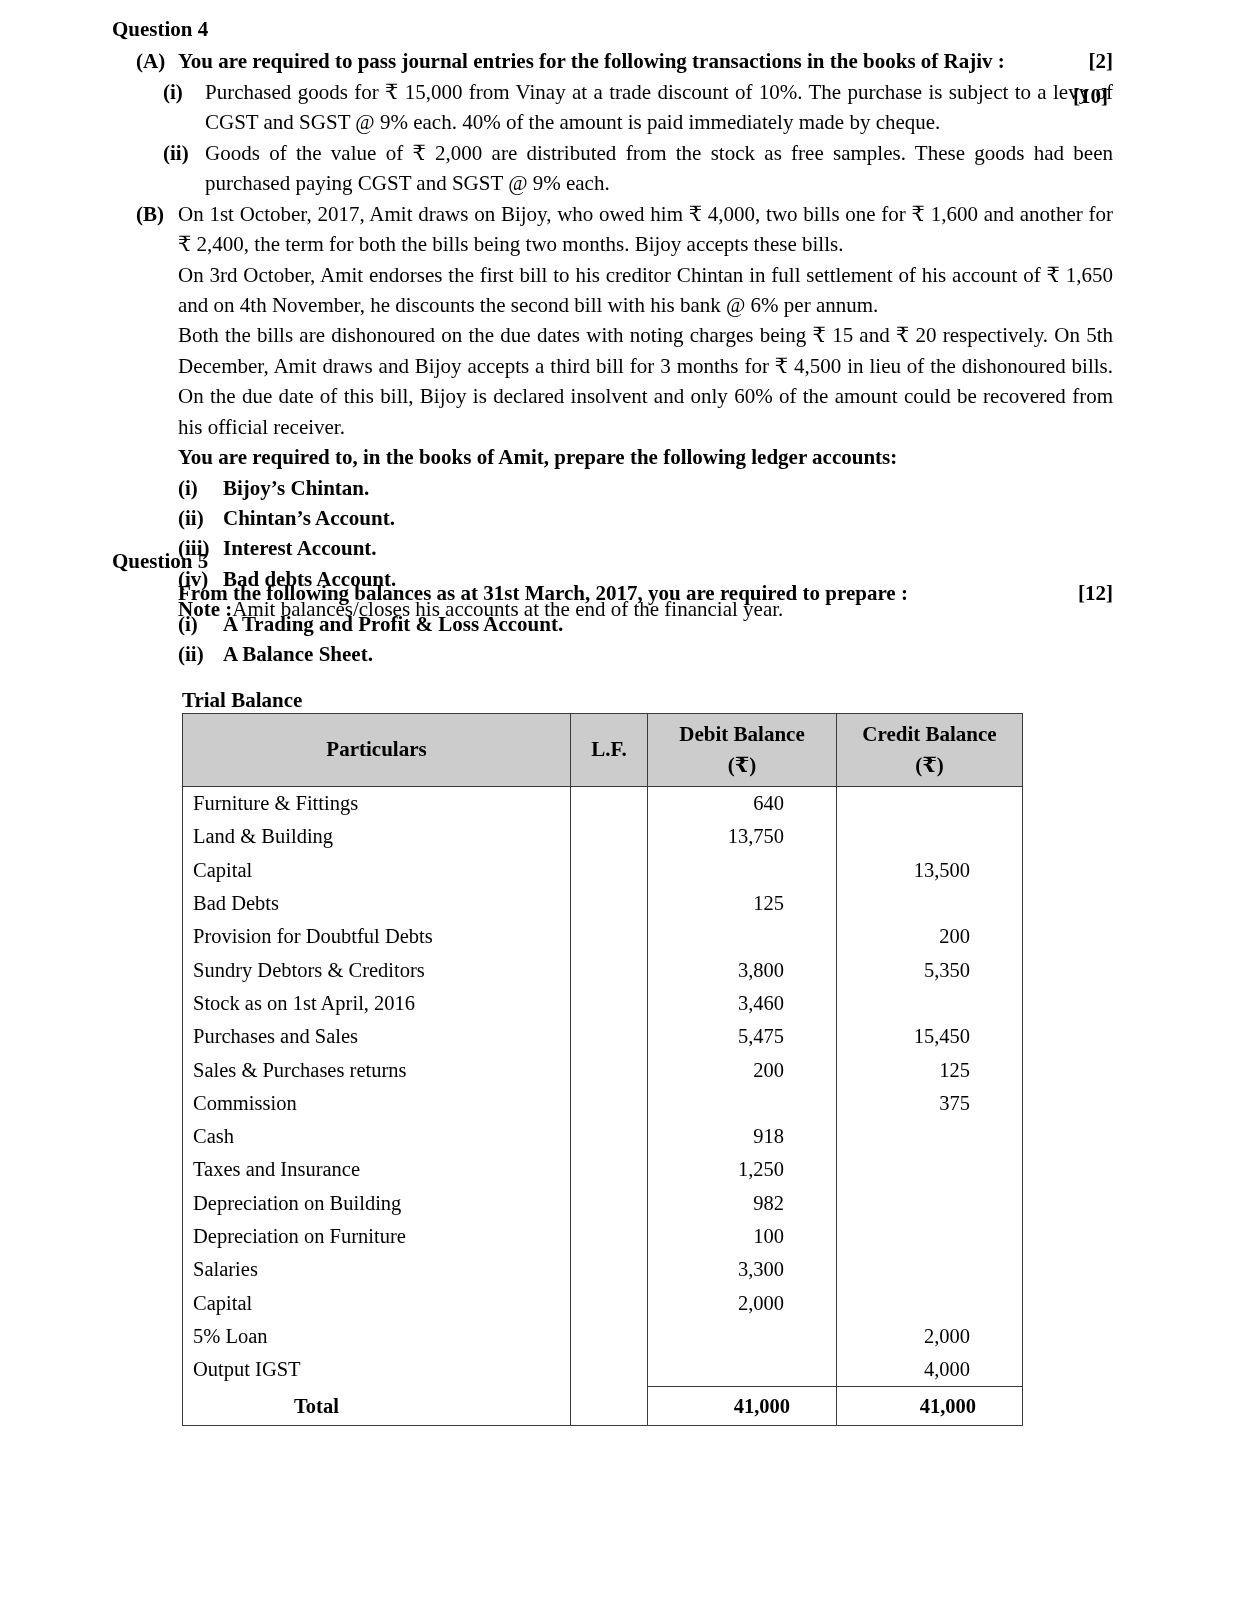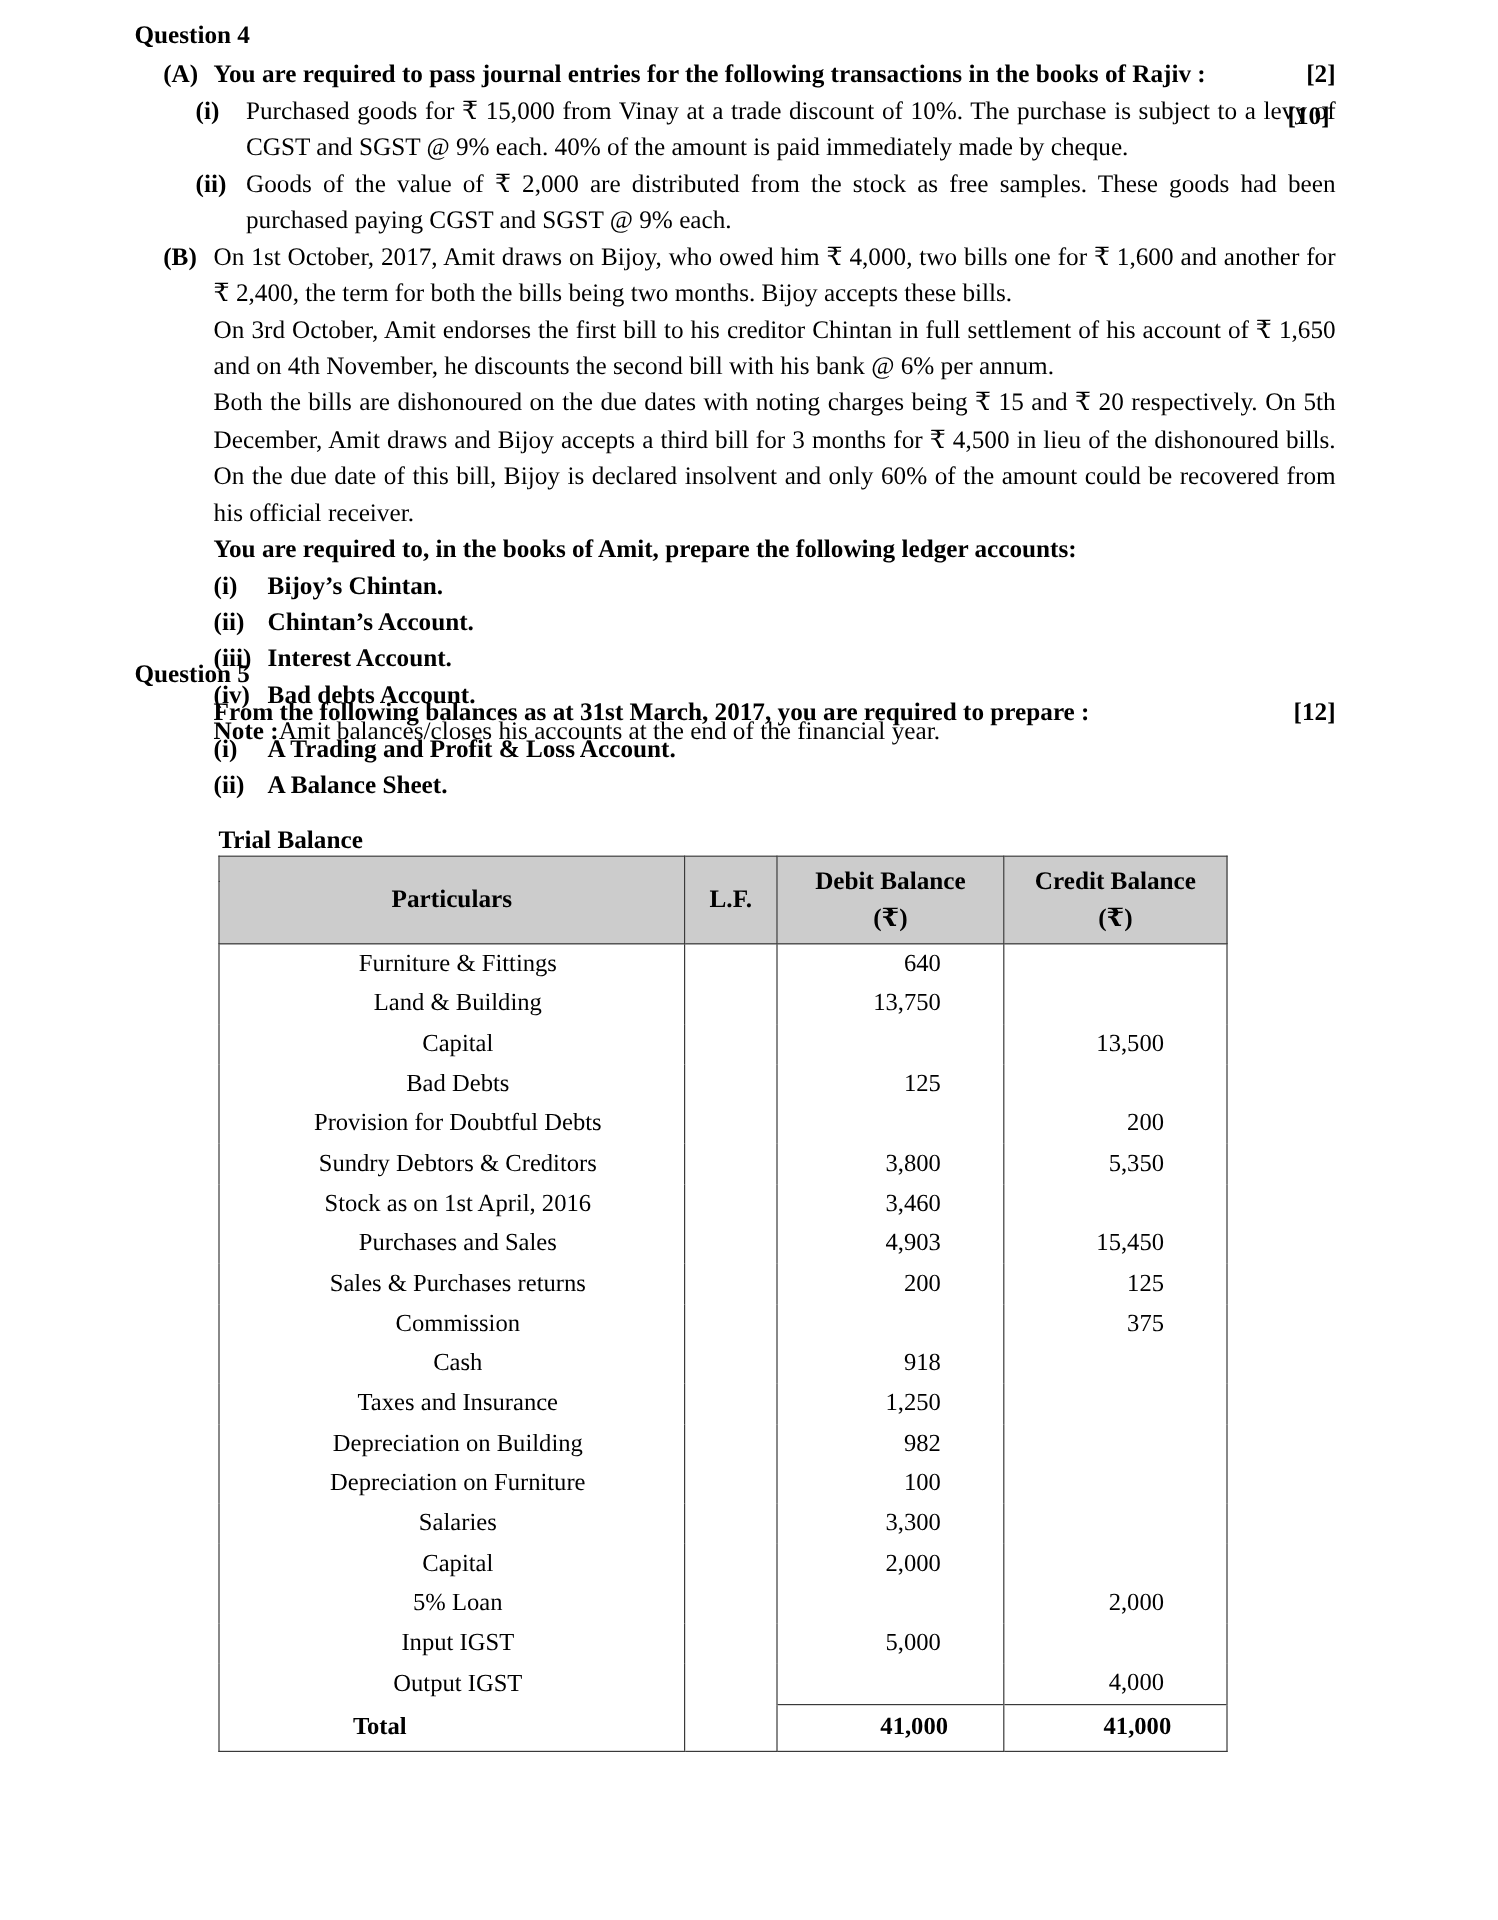--- a/index.html
+++ b/index.html
@@ -119,21 +119,21 @@
   thead th .hd2 { display:block; font-weight: bold; }
 
   
   tbody td {
     height: 33.3px;
     font-size: 20.5px;
     border-left: 1.5px solid #3a3a3a;
     border-right: 1.5px solid #3a3a3a;
   }
   tbody td.c-part {
-    text-align: center;
+    text-align: left;
     padding-left: 10px;
     border-right: none;
   }
   tbody td.c-lf {
     border-left: 1.5px solid #3a3a3a;
     border-right: 1.5px solid #3a3a3a;
   }
   tbody td.c-dr, tbody td.c-cr {
     text-align: right;
     padding-right: 52px;
@@ -308,21 +308,21 @@
           </tr>
           <tr>
             <td class="c-part">Stock as on 1st April, 2016</td>
             <td class="c-lf"></td>
             <td class="c-dr">3,460</td>
             <td class="c-cr"></td>
           </tr>
           <tr>
             <td class="c-part">Purchases and Sales</td>
             <td class="c-lf"></td>
-            <td class="c-dr">4,903</td>
+            <td class="c-dr">5,475</td>
             <td class="c-cr">15,450</td>
           </tr>
           <tr>
             <td class="c-part">Sales &amp; Purchases returns</td>
             <td class="c-lf"></td>
             <td class="c-dr">200</td>
             <td class="c-cr">125</td>
           </tr>
           <tr>
             <td class="c-part">Commission</td>
@@ -364,26 +364,20 @@
             <td class="c-part">Capital</td>
             <td class="c-lf"></td>
             <td class="c-dr">2,000</td>
             <td class="c-cr"></td>
           </tr>
           <tr>
             <td class="c-part">5% Loan</td>
             <td class="c-lf"></td>
             <td class="c-dr"></td>
             <td class="c-cr">2,000</td>
-          </tr>
-          <tr>
-            <td class="c-part">Input IGST</td>
-            <td class="c-lf"></td>
-            <td class="c-dr">5,000</td>
-            <td class="c-cr"></td>
           </tr>
           <tr class="last-data">
             <td class="c-part">Output IGST</td>
             <td class="c-lf"></td>
             <td class="c-dr"></td>
             <td class="c-cr">4,000</td>
           </tr>
           <tr class="total-row">
             <td class="c-part">Total</td>
             <td class="c-lf"></td>

